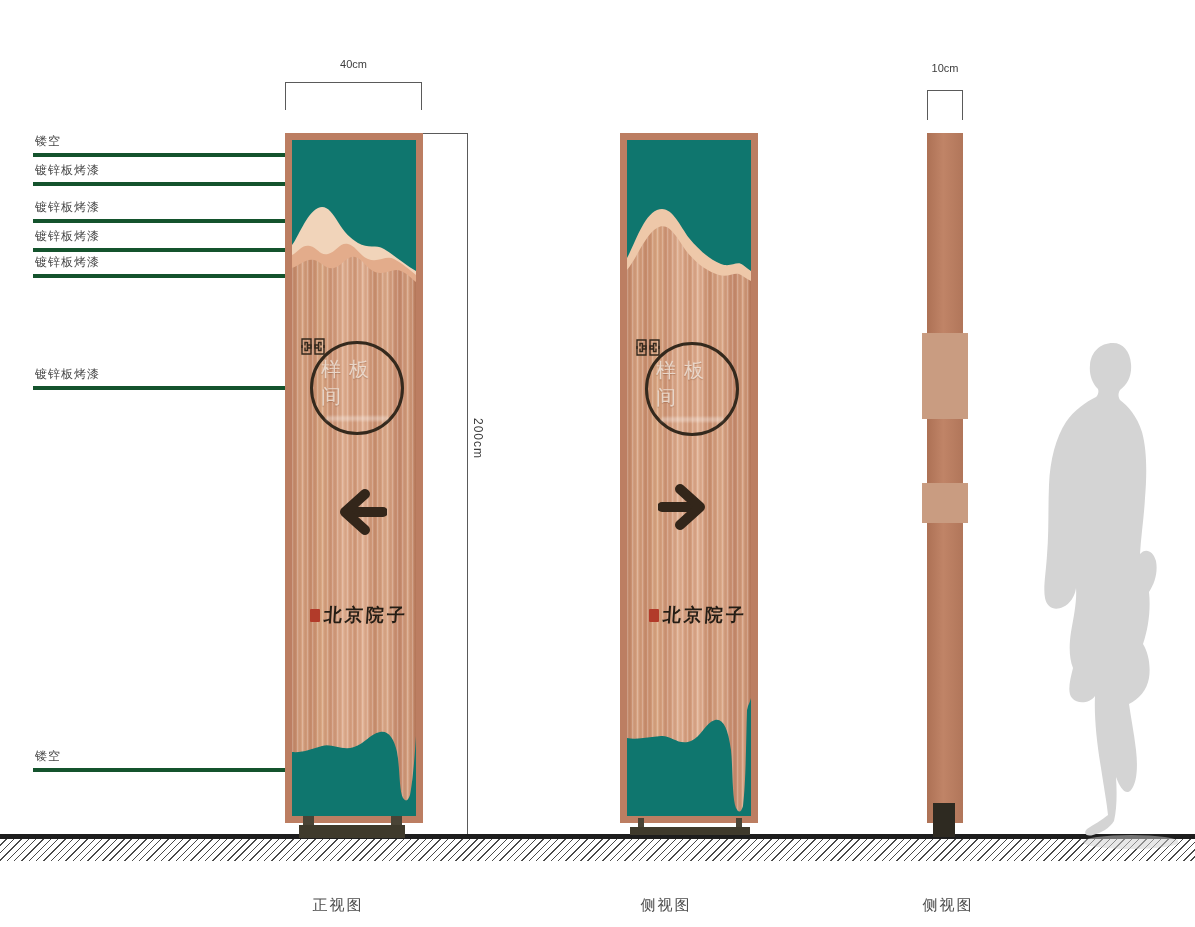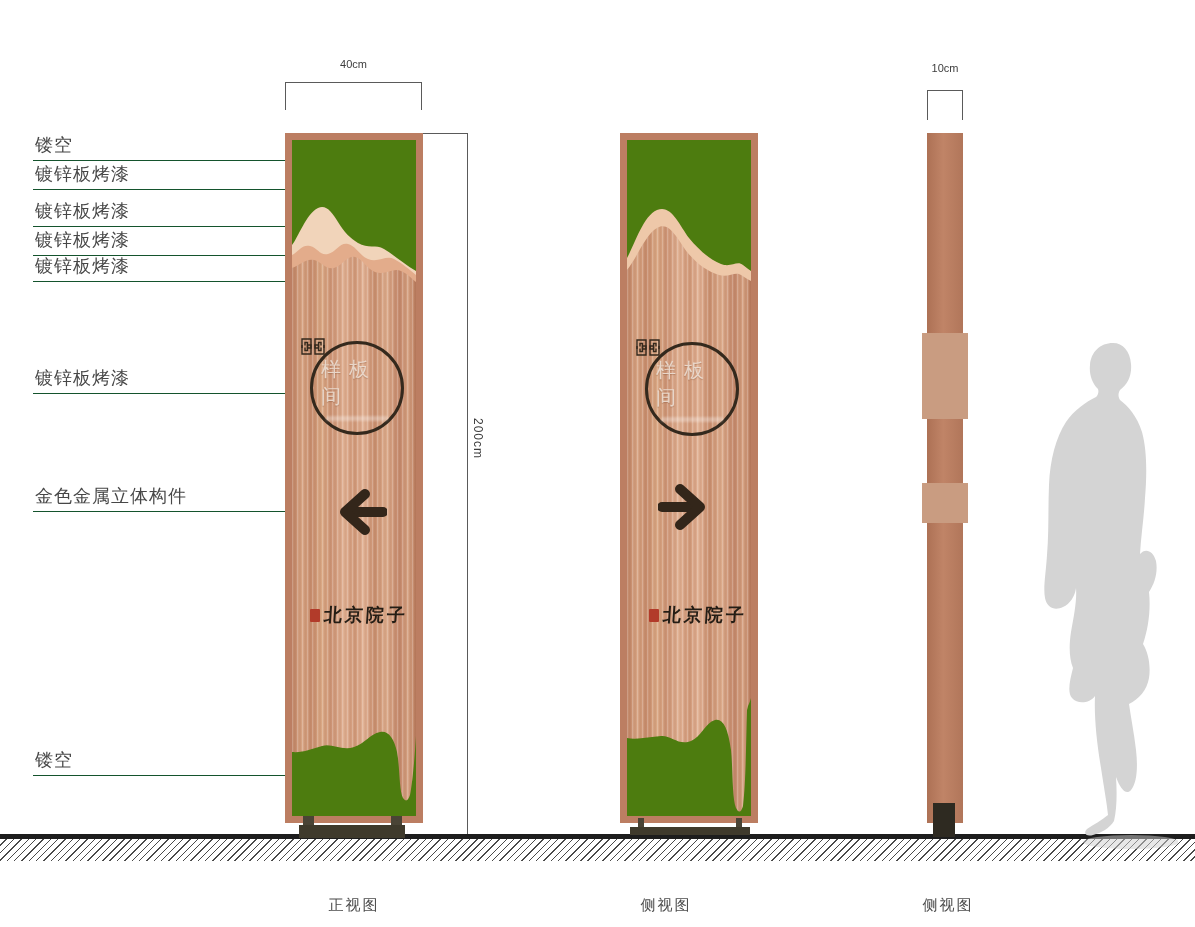--- a/index.html
+++ b/index.html
@@ -1,33 +1,33 @@
 <!DOCTYPE html>
 <html><head>
 <meta charset="utf-8">
 <style>
   html,body{margin:0;padding:0;background:#fff;}
   .canvas{position:relative;width:1195px;height:927px;background:#ffffff;overflow:hidden;
           font-family:"Liberation Sans",sans-serif;}
   .abs{position:absolute;}
 
   
-  .ann{position:absolute;left:33px;border-bottom:1px solid #14532d;color:#474747;
-       font-size:18px;letter-spacing:1px;padding:0 0 3px 2px;white-space:nowrap;}
+  .ann{position:absolute;left:33px;border-bottom:4px solid #14532d;color:#474747;
+       font-size:12px;letter-spacing:1px;padding:0 0 3px 2px;white-space:nowrap;}
 
   
   .dim-text{position:absolute;font-size:11px;color:#3d3d3d;text-align:center;}
   .bracket{position:absolute;border-top:1px solid #5a5a5a;border-left:1px solid #5a5a5a;
            border-right:1px solid #5a5a5a;box-sizing:border-box;}
   .dim-vline{position:absolute;border-left:1px solid #5a5a5a;}
   .dim-tick{position:absolute;border-top:1px solid #5a5a5a;}
   .dim-vert{position:absolute;writing-mode:vertical-rl;font-size:12px;color:#3d3d3d;letter-spacing:1px;}
 
   
-  .sign-frame{position:absolute;border:7px solid #bc7e62;background:#4d7c0f;box-sizing:border-box;}
+  .sign-frame{position:absolute;border:7px solid #bc7e62;background:#0f766e;box-sizing:border-box;}
   .sign-frame svg{position:absolute;left:0;top:0;}
 
   .emblem{position:absolute;width:94px;height:94px;border:3px solid #34291d;border-radius:50%;
           box-sizing:border-box;display:flex;flex-direction:column;align-items:center;
           justify-content:center;}
   .emblem-text{font-size:20px;letter-spacing:8px;padding-left:8px;color:rgba(236,220,208,0.92);
                text-shadow:0 1px 1px rgba(122,72,44,0.35);}
   .emblem-sub{margin-top:6px;width:62px;height:5px;background:rgba(255,255,255,0.30);
               border-radius:2px;filter:blur(1px);}
   .fret{position:absolute;left:50%;transform:translateX(-50%);}
@@ -72,21 +72,20 @@
   <div class="dim-tick" style="left:423px;top:133px;width:44px"></div>
   <div class="dim-vline" style="left:467px;top:133px;height:701px"></div>
   <div class="dim-vert" style="left:471px;top:418px">200cm</div>
 
   <div class="ann" style="top:133px;width:274px"><span>镂空</span></div>
   <div class="ann" style="top:162px;width:251px"><span>镀锌板烤漆</span></div>
   <div class="ann" style="top:199px;width:290px"><span>镀锌板烤漆</span></div>
   <div class="ann" style="top:228px;width:260px"><span>镀锌板烤漆</span></div>
   <div class="ann" style="top:254px;width:260px"><span>镀锌板烤漆</span></div>
   <div class="ann" style="top:366px;width:297px"><span>镀锌板烤漆</span></div>
-  <div class="ann" style="top:484px;width:300px"><span>金色金属立体构件</span></div>
   <div class="ann" style="top:748px;width:270px"><span>镂空</span></div>
 
   <div class="sign-frame" style="left:285px;top:133px;width:138px;height:690px">
     <svg width="124" height="676" viewBox="0 0 124 676">
       <defs>
         <linearGradient id="cop1" x1="0" y1="0" x2="1" y2="0">
           <stop offset="0" stop-color="#bd8061"></stop>
             <stop offset="0.08" stop-color="#d7a483"></stop>
           <stop offset="0.16" stop-color="#c68b6b"></stop>
             <stop offset="0.24" stop-color="#daa884"></stop>
@@ -227,17 +226,17 @@
       C50,62 38,70 30,82 C20,97 14,120 13,145 C12,168 13,192 11,215 C10,232 7,248 9,258
       C11,268 19,271 27,267 C34,264 39,256 40,248 C41,260 38,276 35,292 C33,305 33,318 37,328
       C34,340 31,352 36,358 C42,365 54,363 59,356 C58,378 61,404 65,428 C68,448 71,464 72,475
       C66,480 57,485 51,489 C47,493 50,497 57,495 C65,493 74,488 78,481 C81,468 81,452 80,437
       C84,448 90,456 95,450 C101,443 102,427 100,410 C98,393 95,378 93,364 C103,359 111,350 113,338
       C115,325 112,312 107,304 C112,289 115,270 113,252 C119,243 122,232 120,221 C117,210 109,208 104,214
       C105,196 108,177 109,158 C111,134 111,110 106,92 C101,76 92,66 84,60 C82,57 82,53 84,50
       C92,44 96,35 95,24 C94,11 87,3 77,3 Z"></path>
   </svg>
 
-  <div class="caption" style="left:304px;top:896px;width:100px;text-align:center">正视图</div>
+  <div class="caption" style="left:288px;top:896px;width:100px;text-align:center">正视图</div>
   <div class="caption" style="left:616px;top:896px;width:100px;text-align:center">侧视图</div>
   <div class="caption" style="left:898px;top:896px;width:100px;text-align:center">侧视图</div>
 
 </div>
 
 </body></html>

